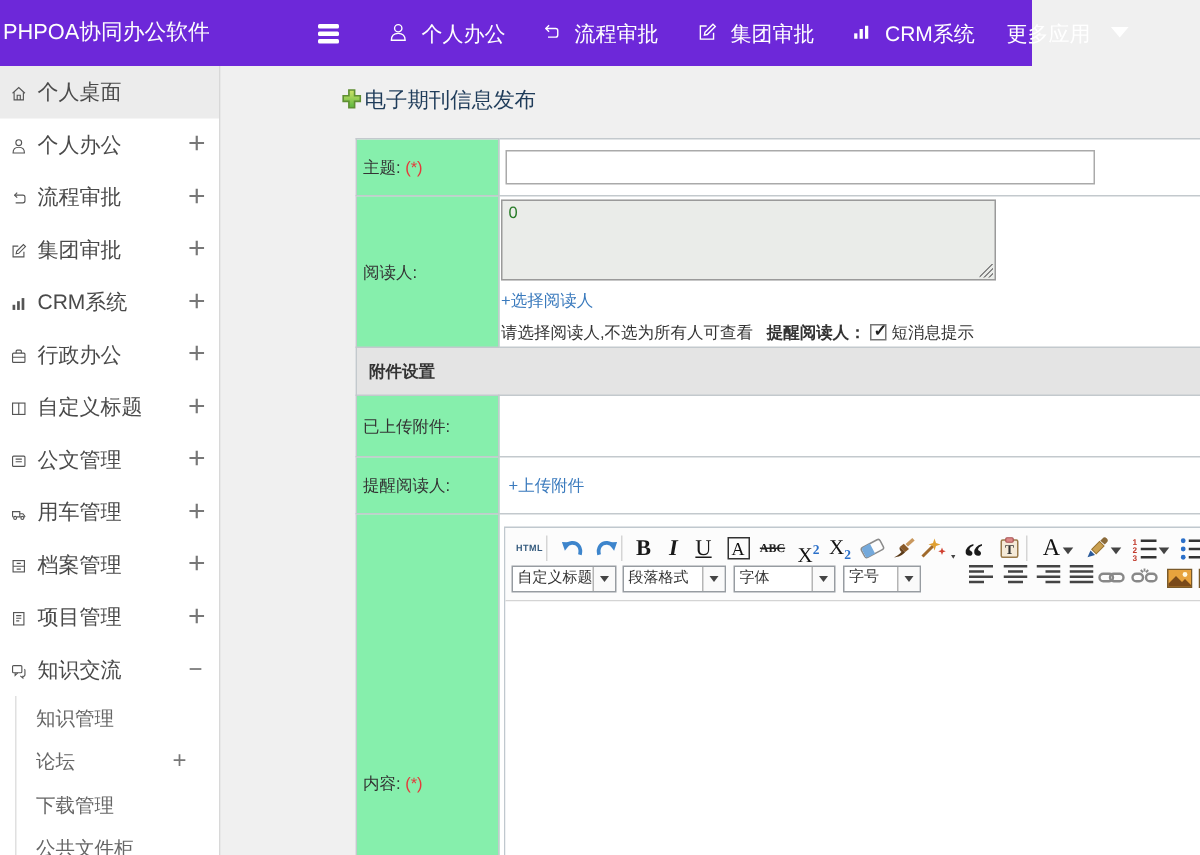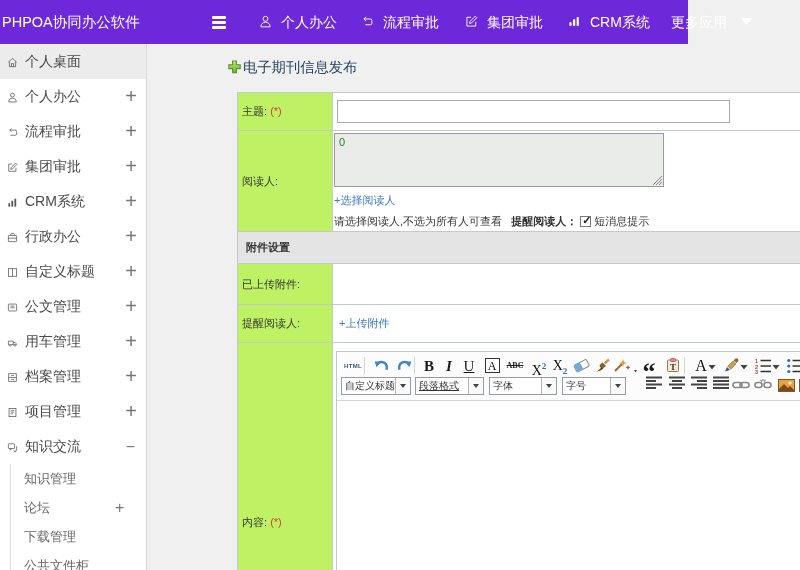--- a/index.html
+++ b/index.html
@@ -28,21 +28,21 @@
 .ssubitem .plus { position:absolute; left:104px; top:0; font-size:16px; color:#777; font-weight:300; }
 
 
 .main { position:absolute; left:148px; top:44px; width:652px; height:526px; background:#f0f0f0; overflow:hidden; }
 .title { position:absolute; left:80px; top:12px; height:22px; line-height:22px; font-size:14.3px; font-weight:normal; color:#1f3c5a; }
 .title svg { vertical-align:-2px; margin-right:2px; }
 
 
 .ftable { position:absolute; left:89px; top:48px; width:740px; border-collapse:collapse; table-layout:fixed; background:#fff; font-size:11px; color:#333; }
 .ftable td { border:1px solid #c3c9cd; vertical-align:middle; padding:2px 1px; }
-.ftable td.lbl { background:#bef264; width:95px; padding-left:4px; }
+.ftable td.lbl { background:#86efac; width:95px; padding-left:4px; }
 .ftable .sechead td { background:#e4e4e4; font-weight:bold; padding-left:8px; height:32px; color:#333; }
 .req { color:#e33b3b; }
 .blue { color:#3a7abd; text-decoration:none; }
 
 .inp { width:393px; height:23px; border:1px solid #aaa; background:#fff; display:block; margin:0; }
 .ta { position:relative; width:330px; height:54px; border:1px solid #9a9a9a; background:#eaece9; color:#2a7d2a; font-size:11px; padding:2px 4px; }
 .ta .grip { position:absolute; right:1px; bottom:1px; width:9px; height:9px;
   background:linear-gradient(135deg, transparent 45%, #888 45%, #888 52%, transparent 52%, transparent 63%, #888 63%, #888 70%, transparent 70%, transparent 81%, #888 81%, #888 88%, transparent 88%); }
 
 
@@ -342,23 +342,23 @@
                     </svg></span>
               <span class="tbtn" style="left:444px;"><svg width="17" height="16" viewBox="0 0 17 16" style="margin-top:3px;">
                       <circle cx="1.8" cy="2.5" r="1.6" fill="#2a6fc9"></circle>
                       <circle cx="1.8" cy="8" r="1.6" fill="#2a6fc9"></circle>
                       <circle cx="1.8" cy="13.5" r="1.6" fill="#2a6fc9"></circle>
                       <path d="M5.5 2.5 L16 2.5 M5.5 8 L16 8 M5.5 13.5 L16 13.5" stroke="#333" stroke-width="1.6"></path>
                     </svg></span>
             </div>
             <div class="trow2" id="trow2">
               <span class="sel" style="left:0;width:70px;">自定义标题<span class="arr"></span></span>
-              <span class="sel" style="left:74px;width:69px;text-decoration:underline;">段落格式<span class="arr"></span></span>
+              <span class="sel" style="left:74px;width:69px;">段落格式<span class="arr"></span></span>
               <span class="sel" style="left:148px;width:68px;">字体<span class="arr"></span></span>
-              <span class="sel" style="left:221px;width:64px;">字号<span class="arr"></span></span>
+              <span class="sel" style="left:221px;width:52px;font-family:Liberation Mono, monospace;">字号<span class="arr"></span></span>
               <span class="tbtn" style="left:303px;top:0;"><svg width="16" height="14" viewBox="0 0 16 14">
                       <path d="M0 1.5 L16 1.5 M0 5 L10 5 M0 8.5 L16 8.5 M0 12 L10 12" stroke="#444" stroke-width="1.8"></path>
                     </svg></span>
               <span class="tbtn" style="left:326px;top:0;"><svg width="16" height="14" viewBox="0 0 16 14">
                       <path d="M0 1.5 L16 1.5 M3 5 L13 5 M0 8.5 L16 8.5 M3 12 L13 12" stroke="#444" stroke-width="1.8"></path>
                     </svg></span>
               <span class="tbtn" style="left:348px;top:0;"><svg width="16" height="14" viewBox="0 0 16 14">
                       <path d="M0 1.5 L16 1.5 M6 5 L16 5 M0 8.5 L16 8.5 M6 12 L16 12" stroke="#444" stroke-width="1.8"></path>
                     </svg></span>
               <span class="tbtn" style="left:370px;top:0;"><svg width="16" height="14" viewBox="0 0 16 14">

